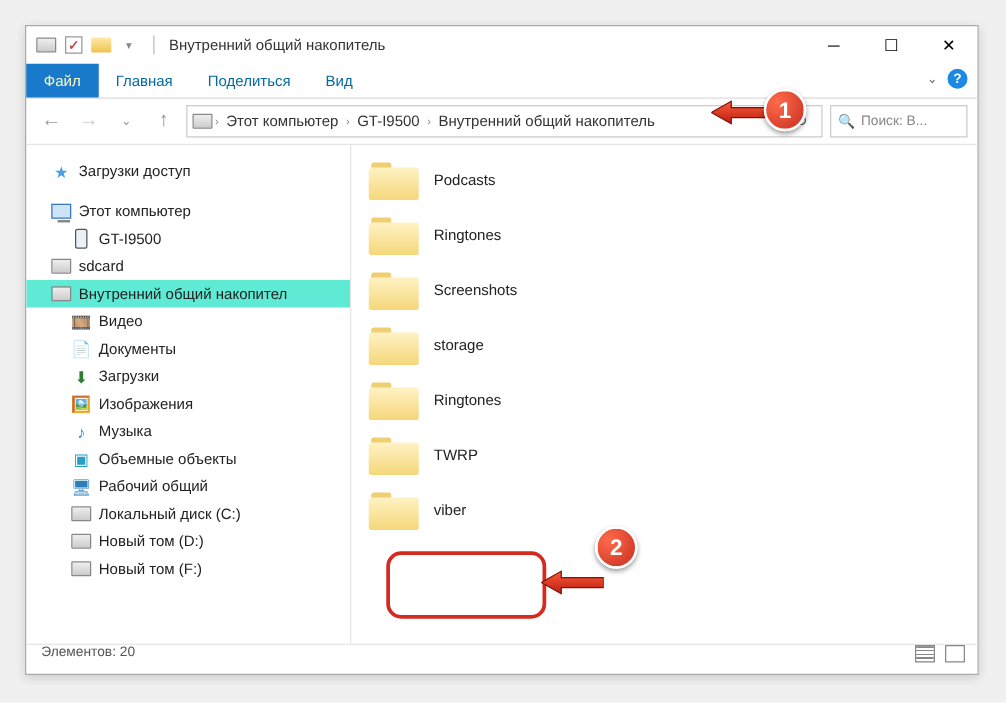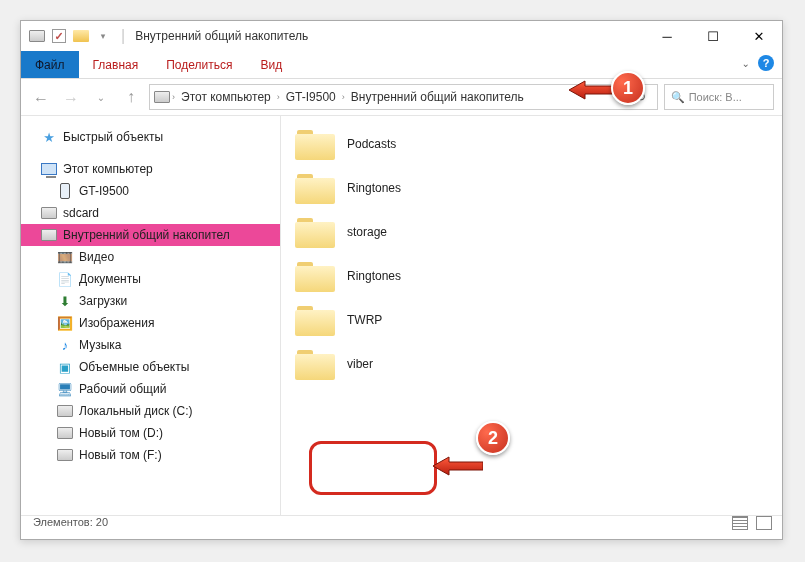--- a/index.html
+++ b/index.html
@@ -10,38 +10,38 @@
 .qat-icon { width: 16px; height: 16px; display: flex; align-items: center; justify-content: center; font-size: 12px; }
 .drive-mini { width: 18px; height: 12px; background: linear-gradient(#eee,#ccc); border: 1px solid #888; border-radius: 1px; }
 .checkbox-qat { width: 14px; height: 14px; border: 1px solid #999; position: relative; display: flex; align-items: center; justify-content: center; }
 .checkbox-qat::after { content: "✓"; color: #c0504d; font-size: 11px; font-weight: bold; }
 .folder-mini { width: 16px; height: 12px; background: linear-gradient(#ffe9a8,#f0c350); border-radius: 1px; }
 .titlebar-sep { color: #ccc; margin: 0 4px; }
 .titlebar-title { font-size: 12px; color: #333; }
 .window-controls { position: absolute; right: 0; top: 0; display: flex; }
 .win-btn { width: 46px; height: 30px; display: flex; align-items: center; justify-content: center; font-size: 13px; cursor: pointer; }
 .ribbon-tabs { height: 28px; display: flex; align-items: stretch; border-bottom: 1px solid #ddd; position: relative; }
-.ribbon-tab { padding: 0 14px; font-size: 12px; display: flex; align-items: center; cursor: pointer; color: #b91c1c; }
-.ribbon-tab.file { background: #1979ca; color: #0f172a; }
+.ribbon-tab { padding: 0 14px; font-size: 12px; display: flex; align-items: center; cursor: pointer; color: #0369a1; }
+.ribbon-tab.file { background: #1979ca; color: #fef9c3; }
 .ribbon-expand { position: absolute; right: 8px; top: 4px; display: flex; gap: 8px; align-items: center; }
 .chev-down { font-size: 10px; color: #666; }
 .help-icon { width: 16px; height: 16px; border-radius: 50%; background: #1e88e5; color: #fff; font-size: 11px; display: flex; align-items: center; justify-content: center; font-weight: bold; }
 .nav-row { height: 36px; display: flex; align-items: center; padding: 4px 8px; gap: 6px; }
 .nav-btn { width: 24px; height: 24px; display: flex; align-items: center; justify-content: center; color: #999; font-size: 16px; cursor: pointer; }
 .addr-bar { flex: 1; height: 26px; border: 1px solid #ccc; display: flex; align-items: center; padding: 0 4px; font-size: 12px; gap: 2px; }
 .crumb { padding: 0 4px; color: #333; cursor: pointer; }
 .crumb-sep { color: #888; font-size: 9px; }
 .addr-refresh { width: 24px; color: #666; text-align: center; cursor: pointer; }
 .search-box { width: 110px; height: 26px; border: 1px solid #ccc; display: flex; align-items: center; padding: 0 6px; font-size: 11px; color: #888; gap: 4px; }
 .body { flex: 1; display: flex; overflow: hidden; border-top: 1px solid #e5e5e5; }
 .sidebar { width: 260px; border-right: 1px solid #e5e5e5; padding: 10px 0; overflow: hidden; font-size: 12px; }
 .side-item { display: flex; align-items: center; gap: 6px; padding: 3px 8px 3px 20px; cursor: pointer; color: #222; white-space: nowrap; }
 .side-item.indent1 { padding-left: 36px; }
 .side-item.indent2 { }
-.side-item.selected { background: #ec4899; }
+.side-item.selected { background: #5eead4; }
 .side-spacer { height: 10px; }
 .side-icon { width: 16px; height: 16px; display: flex; align-items: center; justify-content: center; font-size: 13px; }
 .pc-icon { width: 18px; height: 12px; border: 1.5px solid #3a78c4; background: #cfe3f7; position: relative; }
 .pc-icon::after { content: ""; position: absolute; bottom: -4px; left: 4px; width: 10px; height: 2px; background: #888; }
 .phone-icon { width: 10px; height: 16px; border: 1px solid #555; border-radius: 2px; background: #e8f0f8; }
 .star-icon { color: #4aa0e0; }
 .content { flex: 1; overflow: auto; padding: 6px 0; position: relative; text-align: right; }
 .folder-row { display: flex; align-items: center; gap: 12px; padding: 6px 14px; cursor: pointer; font-size: 12px; color: #222; }
 .folder-big { width: 40px; height: 32px; position: relative; }
 .folder-big::before { content: ""; position: absolute; top: 2px; left: 2px; width: 16px; height: 6px; background: #f0ce72; border-radius: 2px 2px 0 0; }
@@ -114,21 +114,21 @@
     <div class="search-box">
       <span>🔍</span>
       <span>Поиск: В...</span>
     </div>
   </div>
 
   <div class="body">
     <div class="sidebar">
       <div class="side-item">
         <span class="side-icon star-icon">★</span>
-        <span>Быстрый объекты</span>
+        <span>Загрузки доступ</span>
       </div>
       <div class="side-spacer"></div>
       <div class="side-item">
         <span class="side-icon">
             <span class="pc-icon"></span>
           </span>
         <span>Этот компьютер</span>
       </div>
       <div class="side-item indent1">
         <span class="side-icon">
@@ -197,20 +197,24 @@
     </div>
 
     <div class="content">
       <div class="folder-row">
           <div class="folder-big"></div>
           <span>Podcasts</span>
         </div>
       <div class="folder-row">
           <div class="folder-big"></div>
           <span>Ringtones</span>
+        </div>
+      <div class="folder-row">
+          <div class="folder-big"></div>
+          <span>Screenshots</span>
         </div>
       <div class="folder-row">
           <div class="folder-big"></div>
           <span>storage</span>
         </div>
       <div class="folder-row">
           <div class="folder-big"></div>
           <span>Ringtones</span>
         </div>
       <div class="folder-row">

